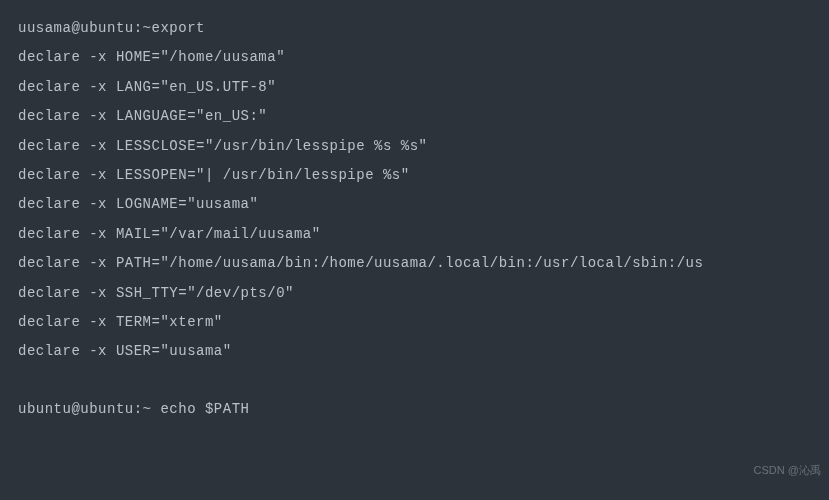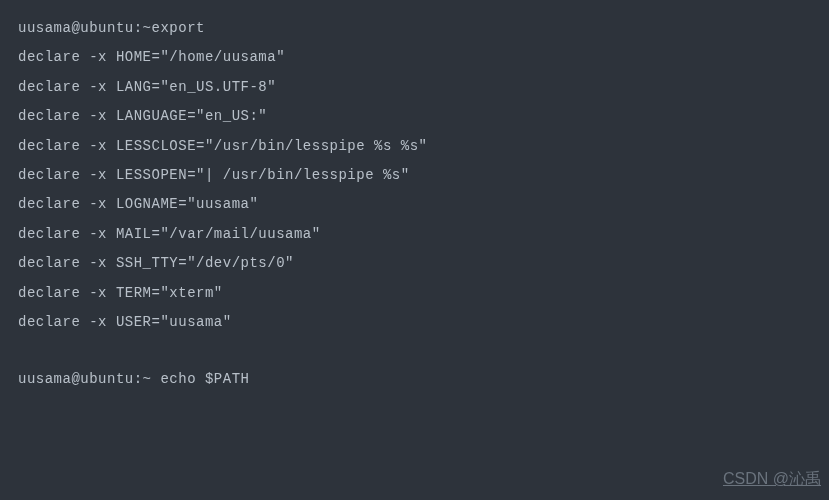--- a/index.html
+++ b/index.html
@@ -23,41 +23,41 @@
       position: relative;
     }
     .terminal-line {
       display: block;
     }
     .blank-line {
       height: 28px;
     }
     .watermark {
       position: absolute;
-      bottom: 4px;
+      bottom: 18px;
       right: 8px;
-      font-size: 16px;
+      font-size: 11px;
       color: #6a737d;
       font-family: sans-serif;
       letter-spacing: 0;
-      text-decoration: underline;
     }
   </style>
 </head>
 <body>
 
 <div>
   <div class="terminal-line">uusama@ubuntu:~export</div>
   <div class="terminal-line">declare -x HOME="/home/uusama"</div>
   <div class="terminal-line">declare -x LANG="en_US.UTF-8"</div>
   <div class="terminal-line">declare -x LANGUAGE="en_US:"</div>
   <div class="terminal-line">declare -x LESSCLOSE="/usr/bin/lesspipe %s %s"</div>
   <div class="terminal-line">declare -x LESSOPEN="| /usr/bin/lesspipe %s"</div>
   <div class="terminal-line">declare -x LOGNAME="uusama"</div>
   <div class="terminal-line">declare -x MAIL="/var/mail/uusama"</div>
+  <div class="terminal-line">declare -x PATH="/home/uusama/bin:/home/uusama/.local/bin:/usr/local/sbin:/us</div>
   <div class="terminal-line">declare -x SSH_TTY="/dev/pts/0"</div>
   <div class="terminal-line">declare -x TERM="xterm"</div>
   <div class="terminal-line">declare -x USER="uusama"</div>
   <div class="blank-line"></div>
-  <div class="terminal-line">uusama@ubuntu:~ echo $PATH</div>
+  <div class="terminal-line">ubuntu@ubuntu:~ echo $PATH</div>
 </div>
 
 <div class="watermark">CSDN @沁禹</div>
 
 </body></html>

